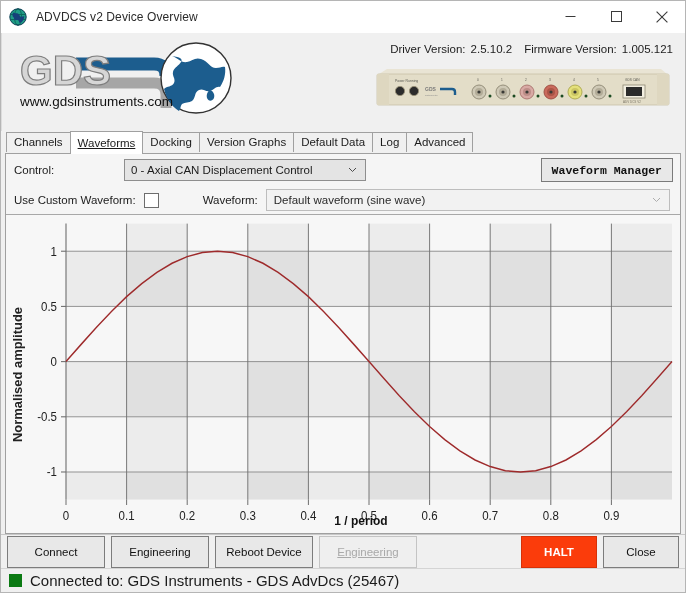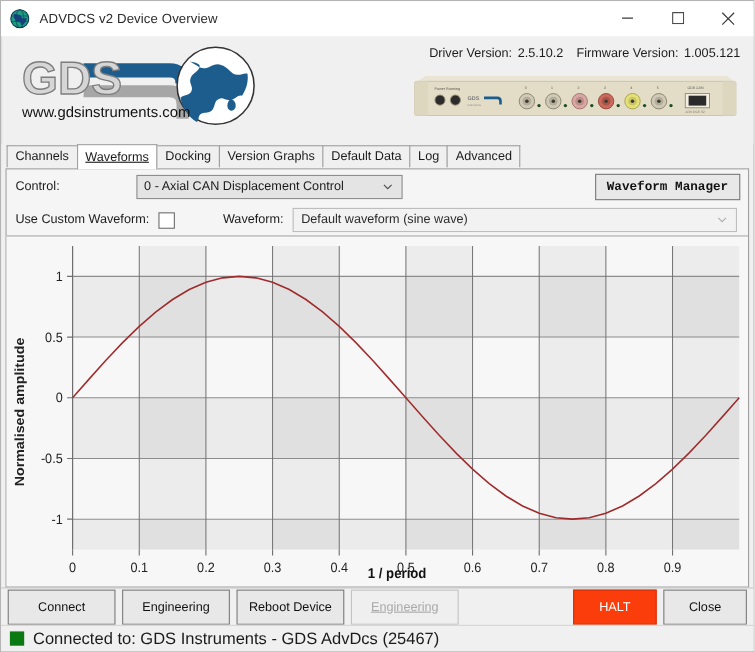--- a/index.html
+++ b/index.html
@@ -133,21 +133,21 @@
     border-top: 1px solid #c8c8c8;
   }
   .btn {
     height: 32px; min-width: 98px; background: #e8e8e8;
     border: 1px solid #7c7c7c; font-size: 11.5px; color: #111;
     display: flex; align-items: center; justify-content: center;
     padding: 0 8px;
   }
   .btn.disabled { color: #a9a9a9; border-color: #c4c4c4; background: #efefef; text-decoration: underline; }
   .btn.halt {
-    background: #fb3c0b; color: #ffffff; font-weight: normal;
+    background: #fb3c0b; color: #ffffff; font-weight: bold;
     border: 1px solid #d63108; min-width: 76px; margin-left: auto;
   }
   .btn.close { min-width: 76px; }
 
   
   #statusbar {
     flex: 0 0 24px; display: flex; align-items: center;
     padding-left: 8px; background: #f0f0f0;
     border-top: 1px solid #d4d4d4;
   }

